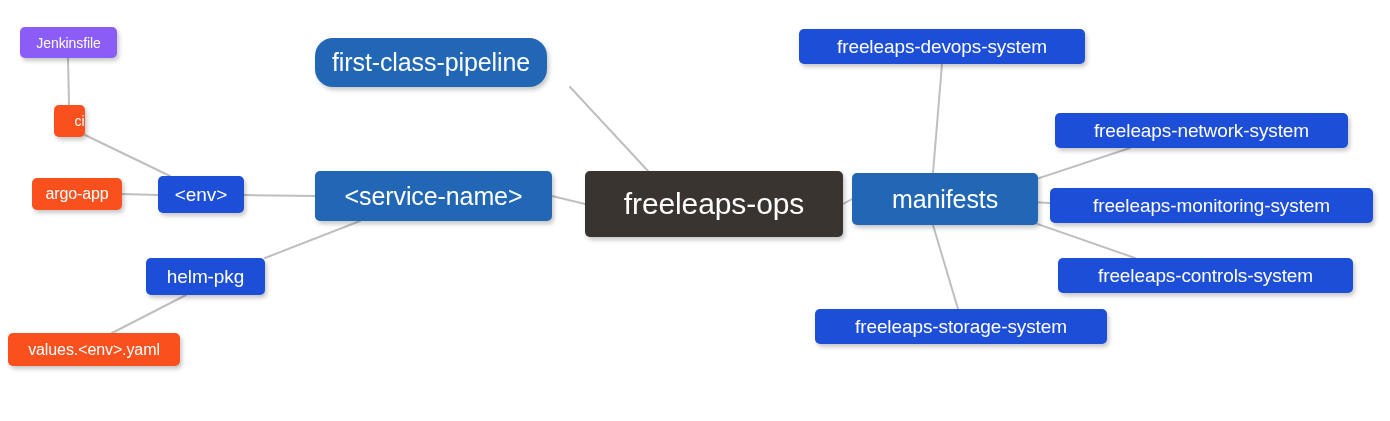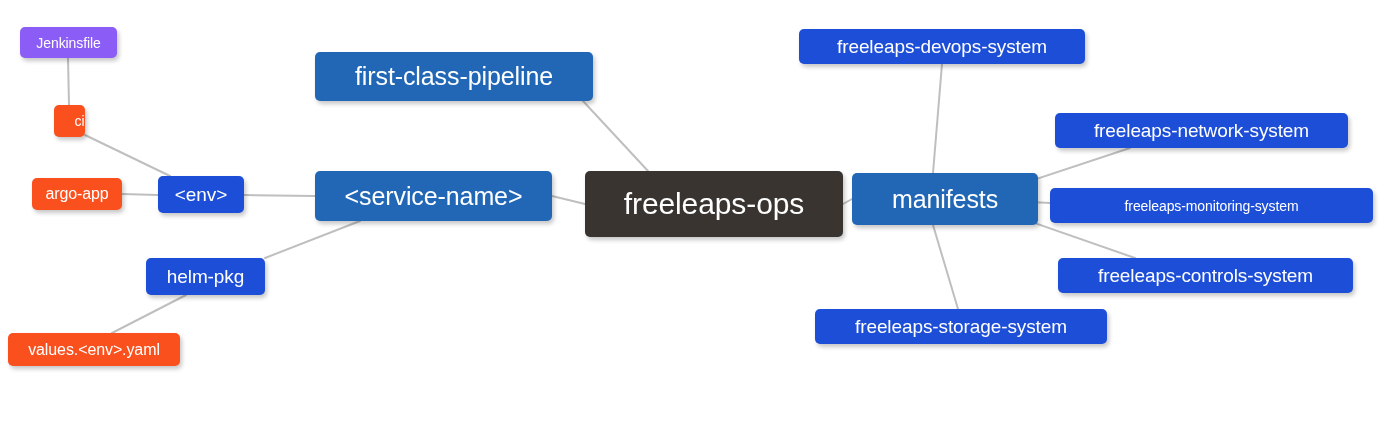--- a/index.html
+++ b/index.html
@@ -62,27 +62,27 @@
       <line x1="186" y1="295" x2="112" y2="333" stroke="#bfbfbf" stroke-width="2" stroke-linecap="round"></line>
       <line x1="933" y1="173" x2="942" y2="64" stroke="#bfbfbf" stroke-width="2" stroke-linecap="round"></line>
       <line x1="1009" y1="188" x2="1130" y2="148" stroke="#bfbfbf" stroke-width="2" stroke-linecap="round"></line>
       <line x1="1009" y1="201" x2="1050" y2="203" stroke="#bfbfbf" stroke-width="2" stroke-linecap="round"></line>
       <line x1="1009" y1="214" x2="1135" y2="258" stroke="#bfbfbf" stroke-width="2" stroke-linecap="round"></line>
       <line x1="933" y1="225" x2="958" y2="309" stroke="#bfbfbf" stroke-width="2" stroke-linecap="round"></line>
     </svg>
   <div id="node-layer">
       <div class="node n-root" style="left: 585px; top: 171px; width: 258px; height: 66px; font-size: 30px;">freeleaps-ops</div>
       <div class="node n-blue" style="left: 315px; top: 171px; width: 237px; height: 50px; font-size: 25px;">&lt;service-name&gt;</div>
-      <div class="node n-blue" style="left: 315px; top: 52px; width: 278px; height: 49px; font-size: 25px;">first-class-pipeline</div>
+      <div class="node n-blue" style="left: 315px; top: 38px; width: 232px; height: 49px; font-size: 25px; border-radius: 18px;">first-class-pipeline</div>
       <div class="node n-blue" style="left: 852px; top: 173px; width: 186px; height: 52px; font-size: 25px;">manifests</div>
       <div class="node n-green" style="left: 158px; top: 176px; width: 86px; height: 37px; font-size: 19px;">&lt;env&gt;</div>
       <div class="node n-green" style="left: 146px; top: 258px; width: 119px; height: 37px; font-size: 19px;">helm-pkg</div>
       <div class="node n-red" style="left: 54px; top: 105px; width: 31px; height: 32px; font-size: 14px; padding-left: 20px;">ci</div>
       <div class="node n-orange" style="left: 20px; top: 27px; width: 97px; height: 31px; font-size: 14px;">Jenkinsfile</div>
       <div class="node n-red" style="left: 32px; top: 178px; width: 90px; height: 32px; font-size: 16px;">argo-app</div>
       <div class="node n-red" style="left: 8px; top: 333px; width: 172px; height: 33px; font-size: 16px;">values.&lt;env&gt;.yaml</div>
       <div class="node n-green" style="left: 799px; top: 29px; width: 286px; height: 35px; font-size: 19px;">freeleaps-devops-system</div>
       <div class="node n-green" style="left: 1055px; top: 113px; width: 293px; height: 35px; font-size: 19px;">freeleaps-network-system</div>
-      <div class="node n-green" style="left: 1050px; top: 188px; width: 323px; height: 35px; font-size: 14px;">freeleaps-monitoring-system</div>
+      <div class="node n-green" style="left: 1050px; top: 188px; width: 323px; height: 35px; font-size: 19px;">freeleaps-monitoring-system</div>
       <div class="node n-green" style="left: 1058px; top: 258px; width: 295px; height: 35px; font-size: 19px;">freeleaps-controls-system</div>
       <div class="node n-green" style="left: 815px; top: 309px; width: 292px; height: 35px; font-size: 19px;">freeleaps-storage-system</div>
     </div>
 </div>
 
 </body></html>

